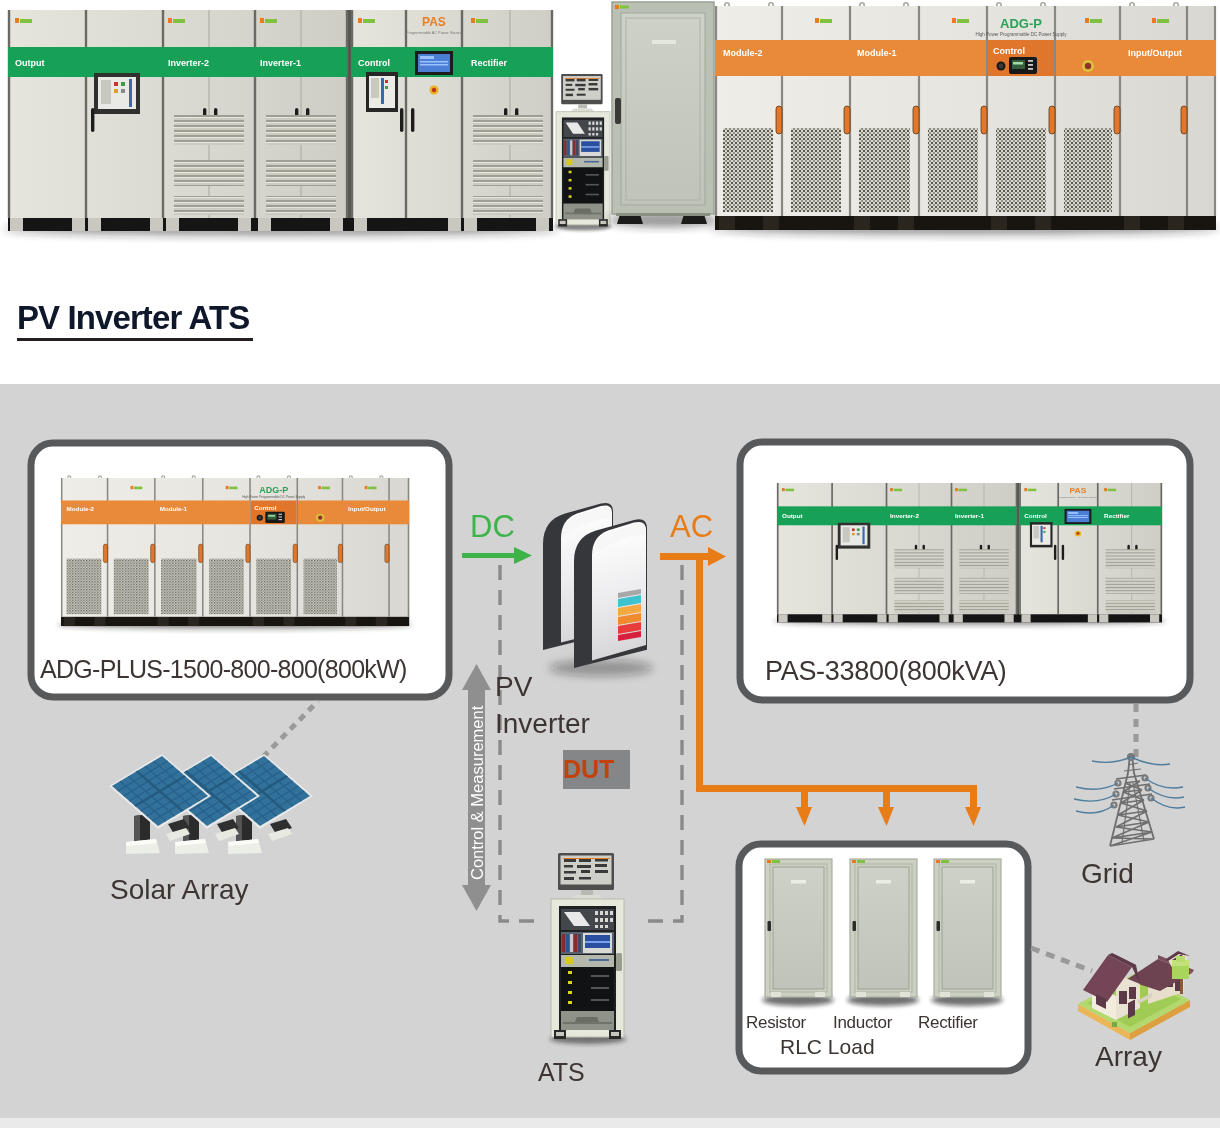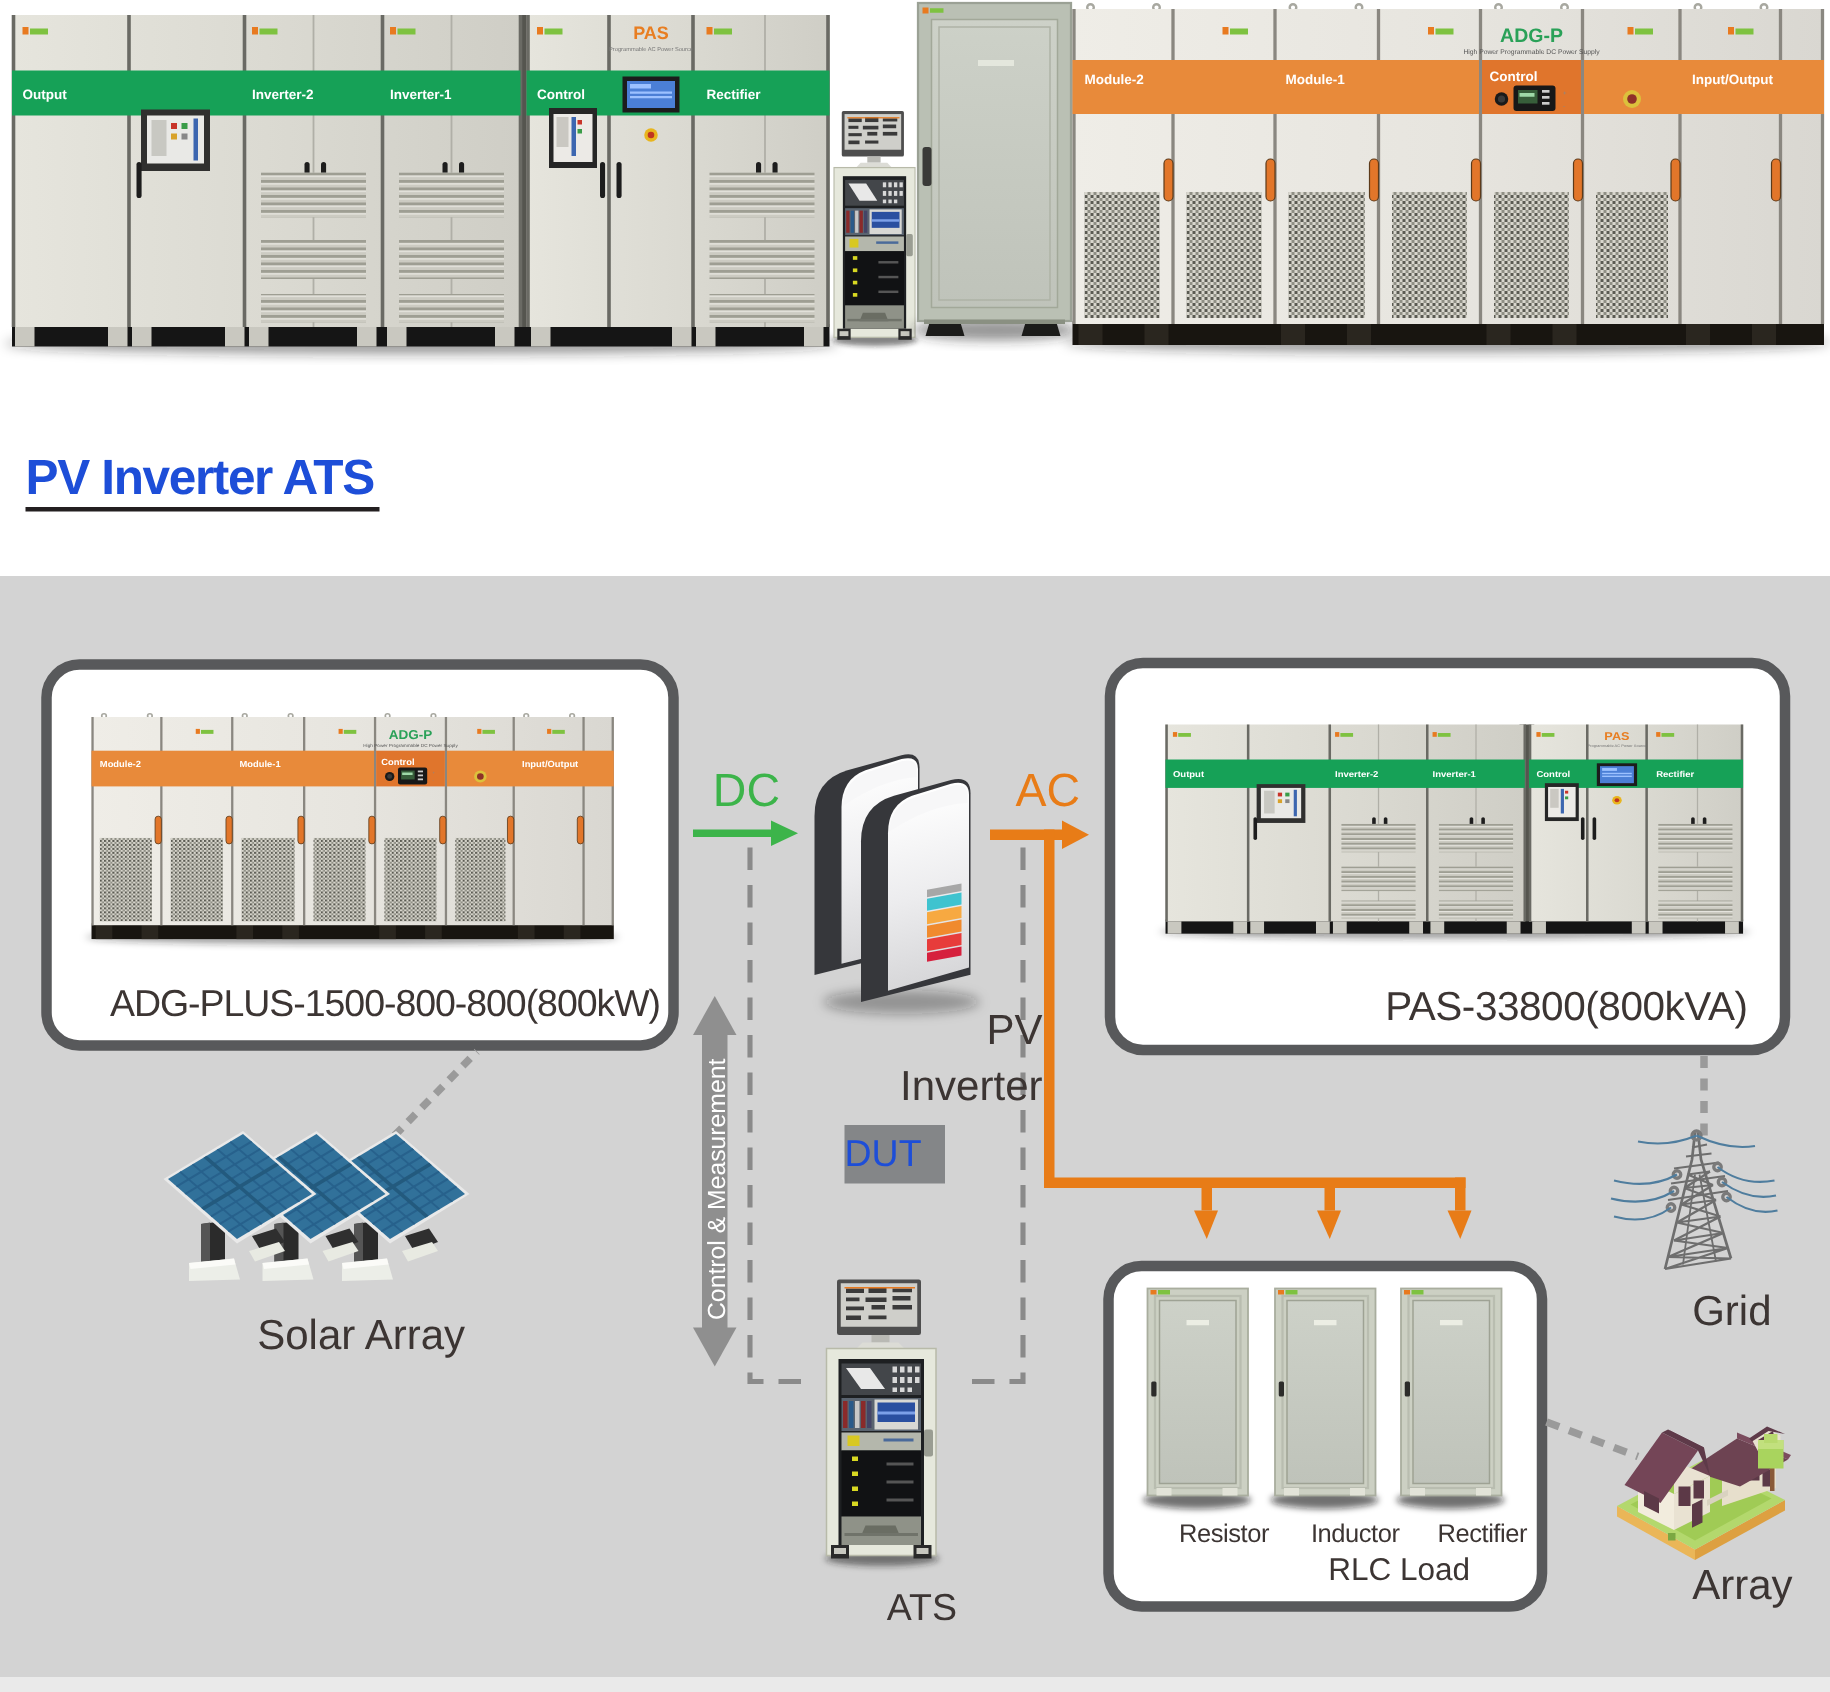--- a/index.html
+++ b/index.html
@@ -1,24 +1,24 @@
 <!DOCTYPE html>
 <html><head>
 <meta charset="utf-8">
 <style>
 html,body{margin:0;padding:0}
 body{width:1220px;height:1128px;position:relative;font-family:"Liberation Sans",sans-serif;background:#fff;overflow:hidden}
 .abs{position:absolute}
-.lbl{position:absolute;color:#3c3533;text-align:right;white-space:nowrap}
+.lbl{position:absolute;color:#3c3533;text-align:left;white-space:nowrap}
 </style>
 </head>
 <body>
 <div class="abs" style="left:0;top:384px;width:1220px;height:734px;background:#d3d3d3"></div>
 <div class="abs" style="left:0;top:1118px;width:1220px;height:10px;background:#eaeaea"></div>
-<div class="abs" style="left:17px;top:299px;font-size:33px;font-weight:bold;color:#1d4ed8;letter-spacing:-0.9px">PV Inverter ATS</div>
+<div class="abs" style="left:17px;top:299px;font-size:33px;font-weight:bold;color:#0f172a;letter-spacing:-0.9px">PV Inverter ATS</div>
 <div class="abs" style="left:17px;top:338px;width:236px;height:3px;background:#231f20"></div>
 
 <svg class="abs" style="left:0;top:0" width="1220" height="1128" viewBox="0 0 1220 1128">
 <defs>
 <linearGradient id="gbody" x1="0" y1="0" x2="1" y2="0">
  <stop offset="0" stop-color="#e6e5dd"></stop>
         <stop offset="0.5" stop-color="#dbdad2"></stop>
         <stop offset="1" stop-color="#cfcec6"></stop>
 </linearGradient>
 <linearGradient id="gbodyA" x1="0" y1="0" x2="1" y2="0">
@@ -556,21 +556,21 @@
 <use href="#rlccab" transform="translate(934,859)"></use>
 <use href="#tower" transform="translate(1092,743)"></use>
 <use href="#house" transform="translate(1072,938)"></use>
 </svg>
 
 <div class="lbl" style="left:470px;top:509px;font-size:31px;color:#3cb44a;width:50px">DC</div>
 <div class="lbl" style="left:670px;top:509px;font-size:31px;color:#e87c17;width:50px">AC</div>
 <div class="lbl" style="left:40px;top:655px;width:400px;font-size:25px;letter-spacing:-0.7px">ADG-PLUS-1500-800-800(800kW)</div>
 <div class="lbl" style="left:765px;top:656px;width:400px;font-size:27px;letter-spacing:-0.3px">PAS-33800(800kVA)</div>
 <div class="lbl" style="left:495px;top:668px;width:200px;font-size:28px;line-height:37px">PV<br>Inverter</div>
-<div class="lbl" style="left:563px;top:755px;width:49px;font-size:25px;font-weight:normal;color:#1d4ed8">DUT</div>
+<div class="lbl" style="left:563px;top:755px;width:49px;font-size:25px;font-weight:bold;color:#c2410c">DUT</div>
 <div class="lbl" style="left:110px;top:874px;width:200px;font-size:28px">Solar Array</div>
 <div class="lbl" style="left:538px;top:1058px;width:100px;font-size:25px">ATS</div>
 <div class="lbl" style="left:746px;top:1013px;width:100px;font-size:17px;letter-spacing:-0.3px">Resistor</div>
 <div class="lbl" style="left:833px;top:1013px;width:100px;font-size:17px;letter-spacing:-0.3px">Inductor</div>
 <div class="lbl" style="left:918px;top:1013px;width:100px;font-size:17px;letter-spacing:-0.3px">Rectifier</div>
 <div class="lbl" style="left:780px;top:1035px;width:200px;font-size:21px">RLC Load</div>
 <div class="lbl" style="left:1081px;top:858px;width:100px;font-size:28px">Grid</div>
 <div class="lbl" style="left:1095px;top:1041px;width:100px;font-size:28px">Array</div>
 
 </body></html>

